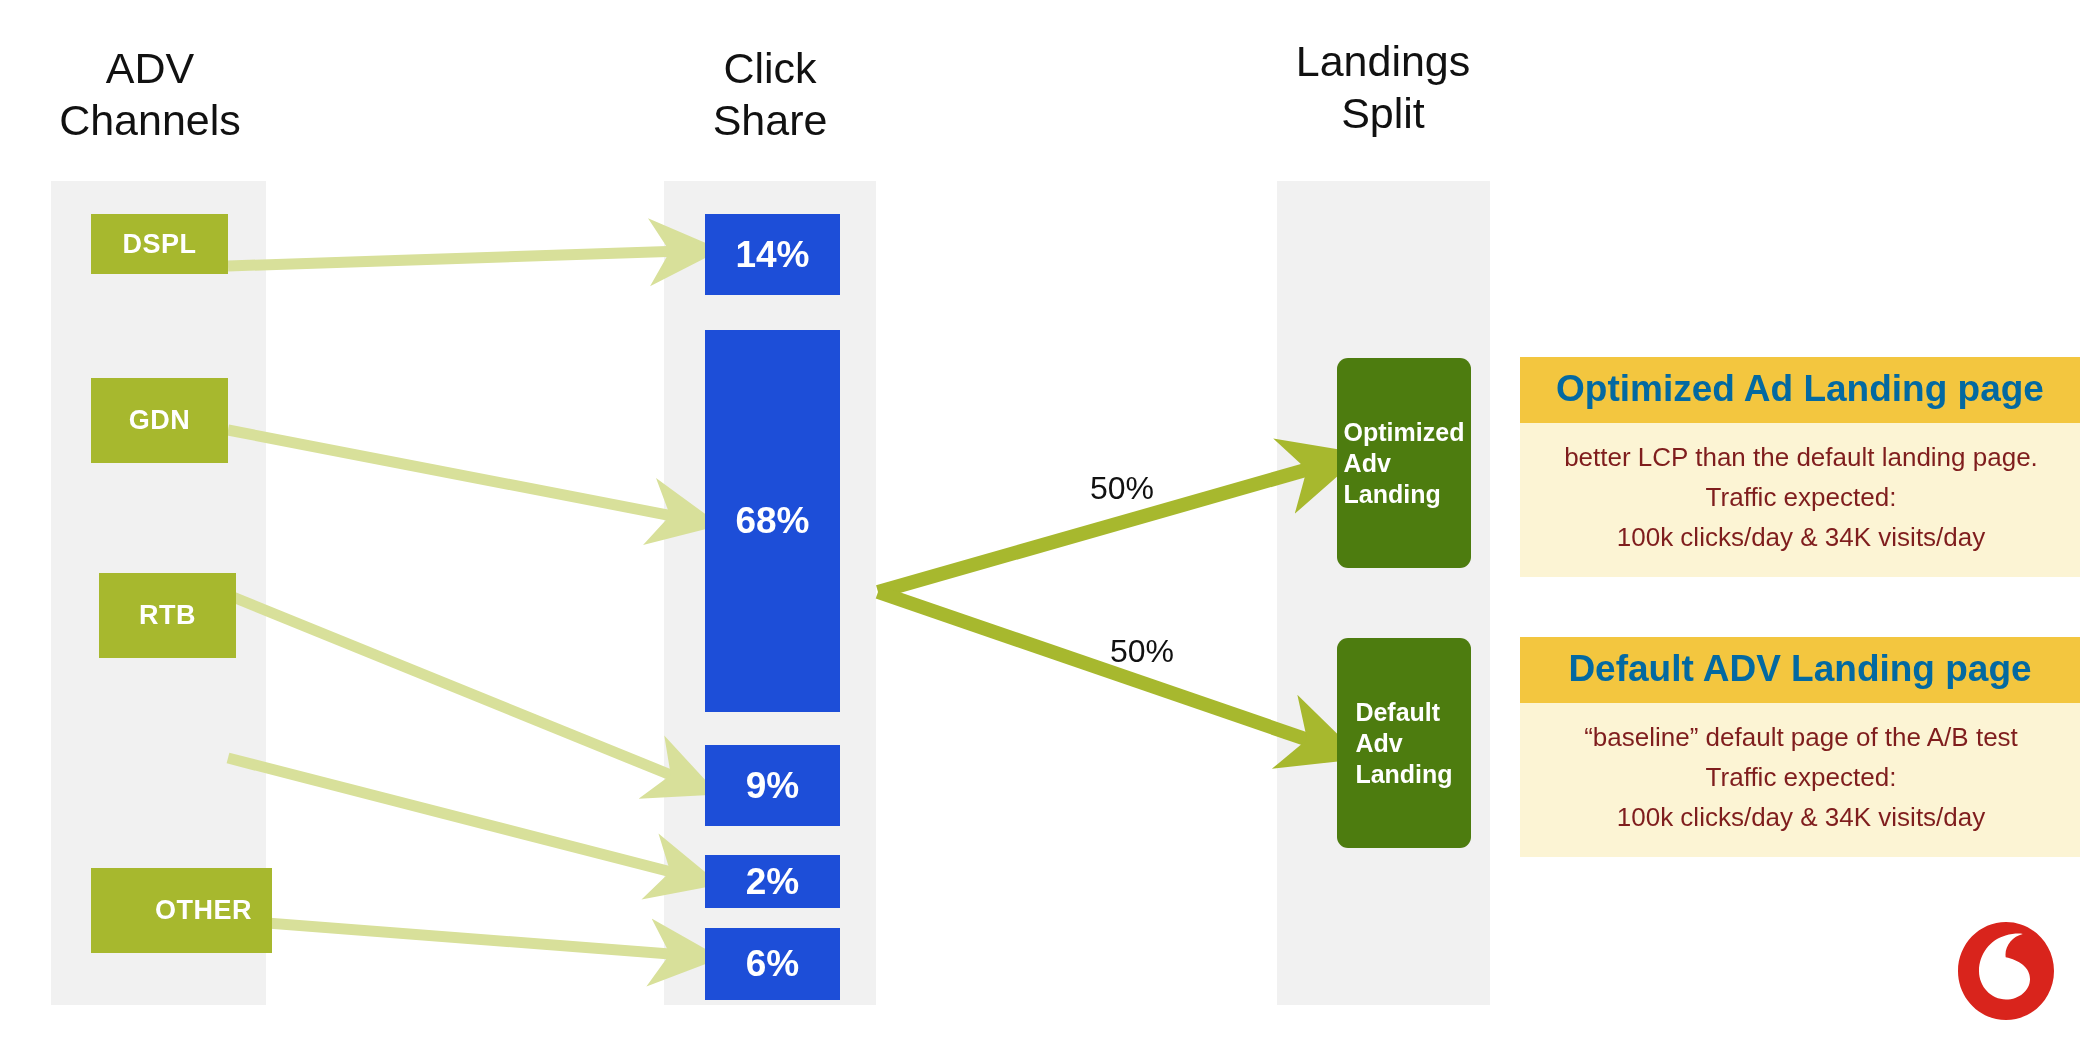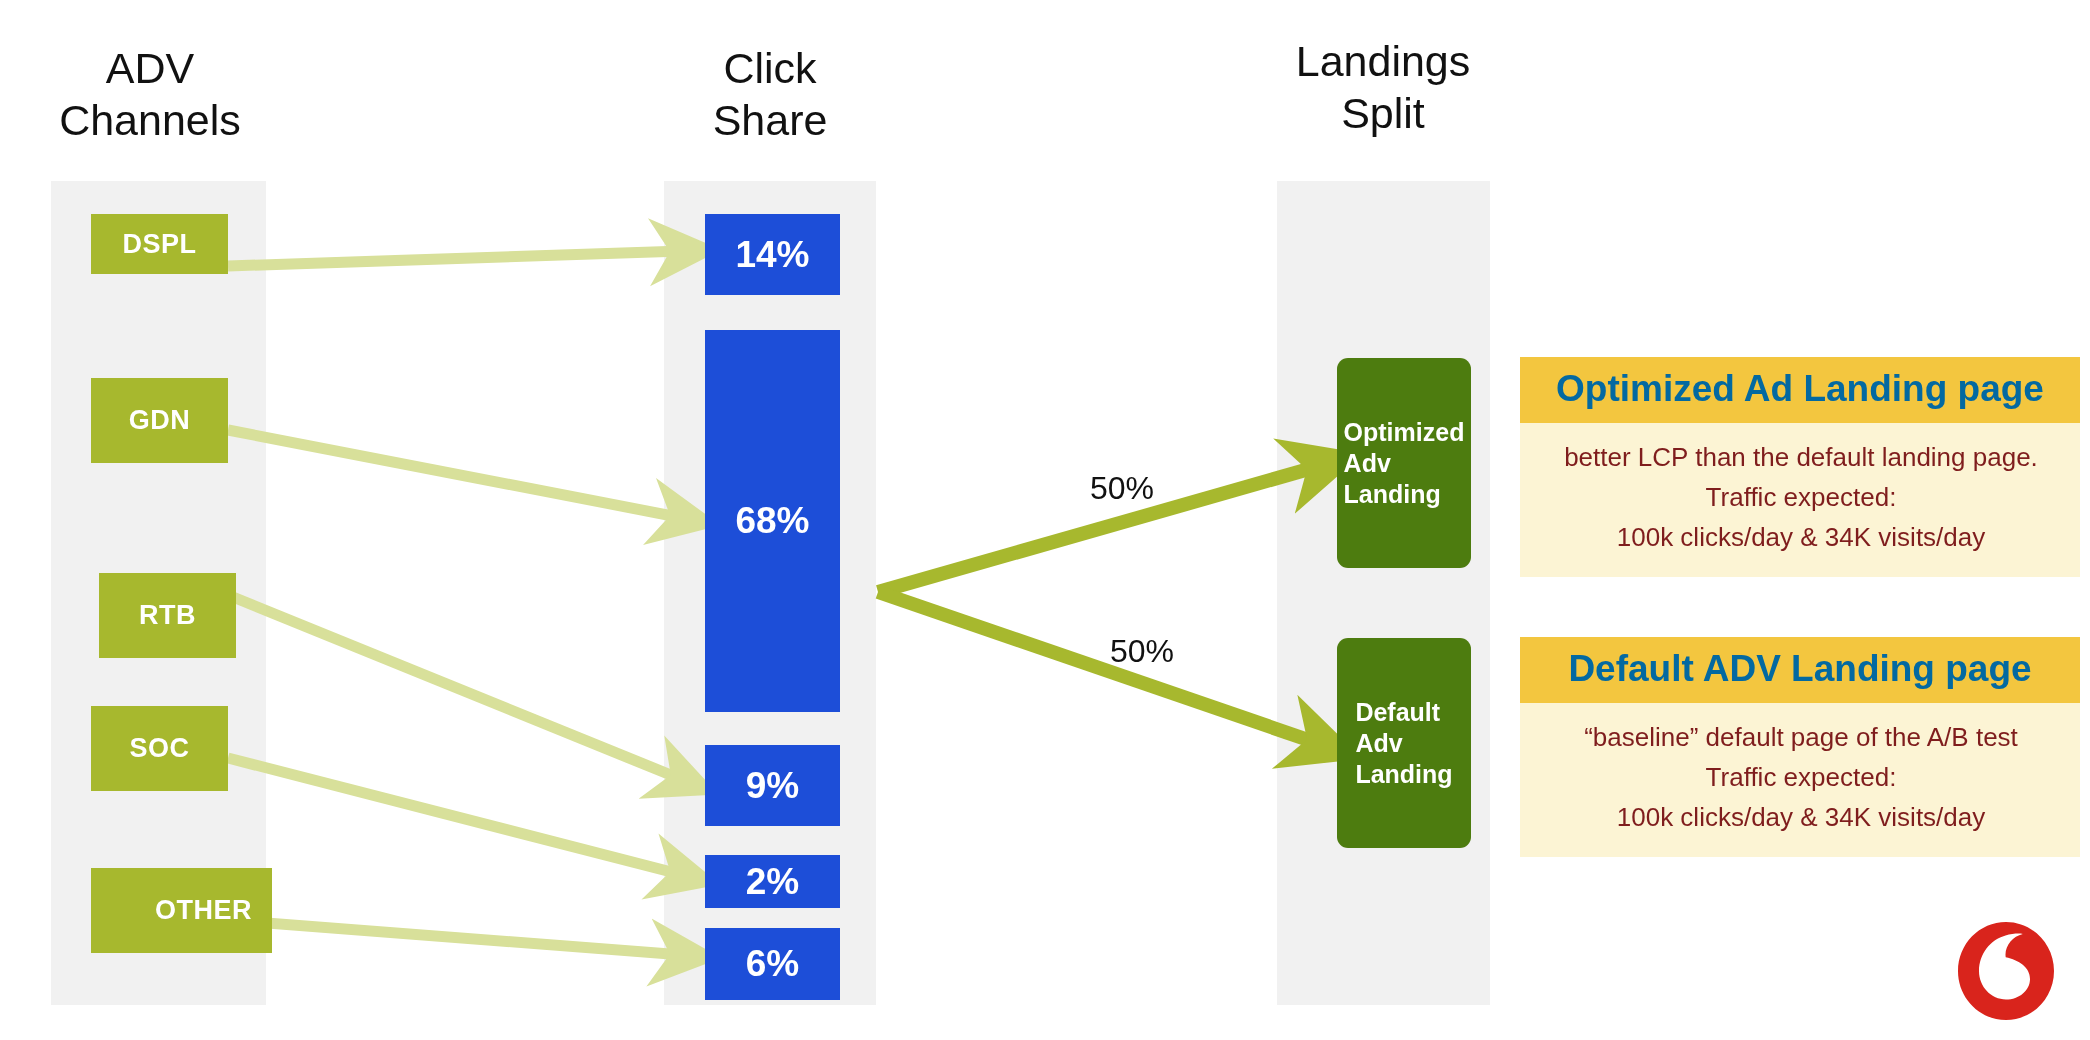--- a/index.html
+++ b/index.html
@@ -96,23 +96,20 @@
 
   <div class="chan-box" style="left:91px;top:214px;width:137px;height:60px;">
     <span>DSPL</span>
   </div>
   <div class="chan-box" style="left:91px;top:378px;width:137px;height:85px;">
     <span>GDN</span>
   </div>
   <div class="chan-box" style="left:91px;top:573px;width:137px;height:85px;margin-left:8px;">
     <span>RTB</span>
   </div>
-  <div class="chan-box" style="left:91px;top:706px;width:137px;height:85px;">
-    <span>SOC</span>
-  </div>
   <div class="chan-box" style="left:91px;top:868px;width:137px;height:85px;padding-left:44px;">
     <span>OTHER</span>
   </div>
 
   <div class="share-bar" style="left:705px;top:214px;width:135px;height:81px;">
     <span>14%</span>
   </div>
   <div class="share-bar" style="left:705px;top:330px;width:135px;height:382px;">
     <span>68%</span>
   </div>

